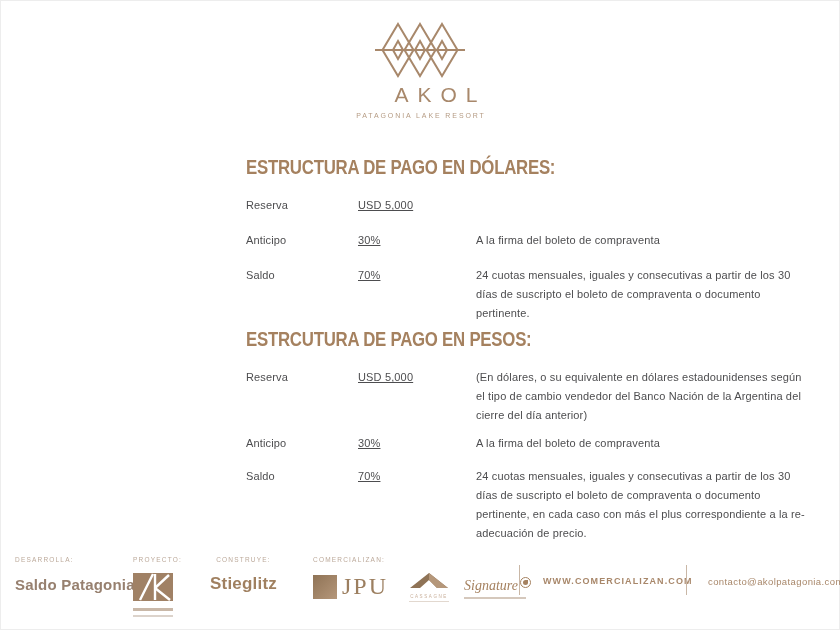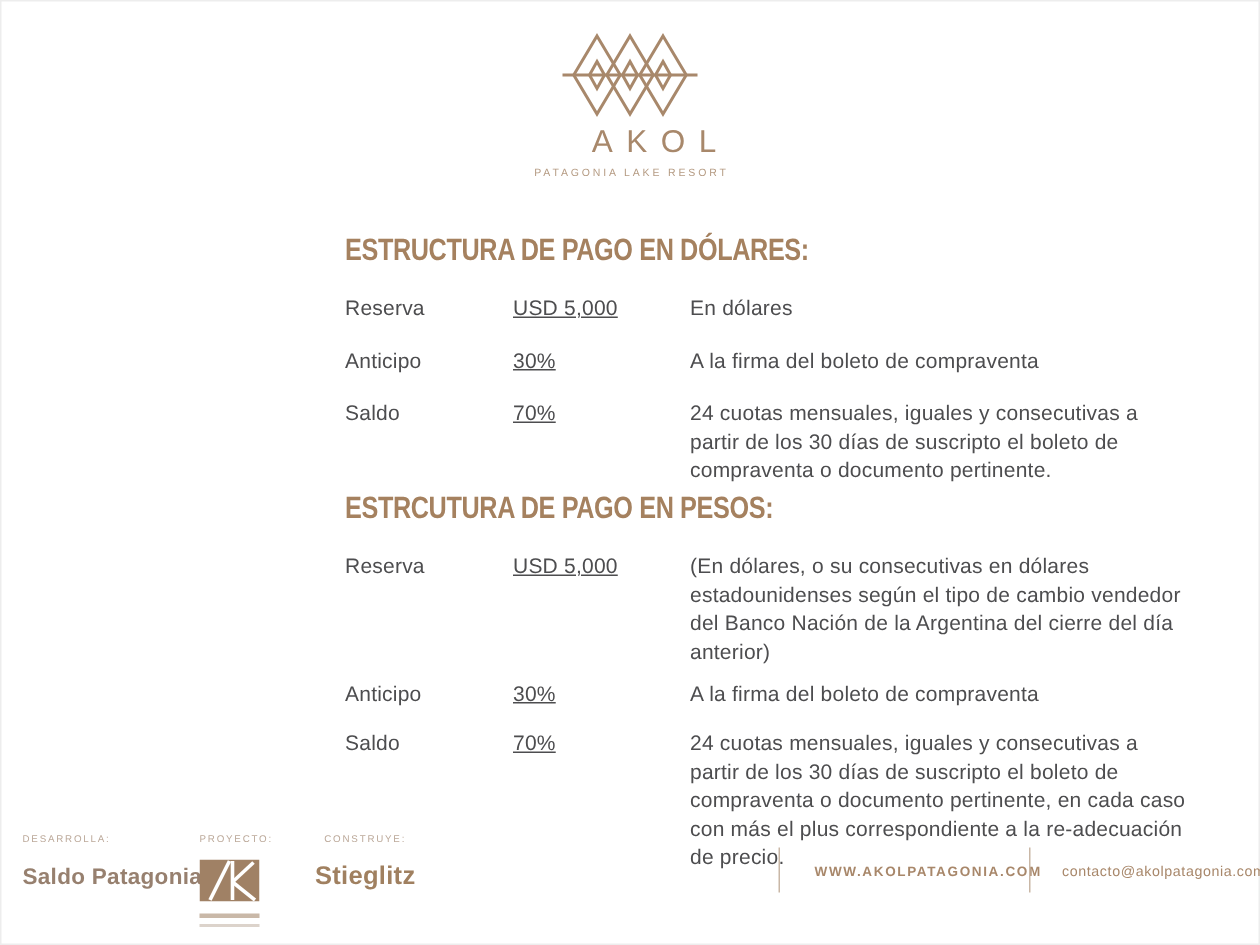--- a/index.html
+++ b/index.html
@@ -22,27 +22,27 @@
 
   
   .page-title { position:absolute; left:35px; top:150px; }
   .page-title .line {
     font-size:29px; color:#a87e58; font-weight:400; letter-spacing:-0.5px;
     line-height:38px; transform:scaleX(0.95); transform-origin:left center;
   }
   .title-rule { width:44px; height:2px; background:#c8bcb0; margin-top:24px; }
 
   
-  .content { position:absolute; left:230px; top:155px; width:565px; }
+  .content { position:absolute; left:246px; top:155px; width:565px; }
   .section-heading {
     font-size:20.5px; font-weight:bold; color:#a5815f; letter-spacing:-0.3px;
     line-height:24px; margin:0 0 17px 0;
     transform:scaleX(0.82); transform-origin:left center; white-space:nowrap;
   }
-  .row { display:flex; font-size:14px; color:#4d4d4f; line-height:19px; letter-spacing:0.15px; }
+  .row { display:flex; font-size:11px; color:#4d4d4f; line-height:19px; letter-spacing:0.15px; }
   .cell-label { width:112px; flex:none; }
   .cell-value { width:118px; flex:none;text-decoration:underline; }
   .cell-desc  { width:332px; flex:none; }
   .mb16 { margin-bottom:16px; } .mb14 { margin-bottom:14px; }
   .mb9 { margin-bottom:9px; }   .mb4 { margin-bottom:4px; }
 
   
   .footer { position:absolute; left:0; top:552px; width:840px; height:70px; }
   .f-label { font-size:6.5px; letter-spacing:1.2px; color:#bca99a; }
   .f-block { position:absolute; top:4px; }
@@ -115,41 +115,40 @@
 
 
   <div class="content">
 
     <div class="section">
       <h2 class="section-heading">ESTRUCTURA DE PAGO EN DÓLARES:</h2>
 
       <div class="row mb16">
         <div class="cell-label">Reserva</div>
         <div class="cell-value">USD 5,000</div>
-        <div class="cell-desc">En dólares</div>
       </div>
       <div class="row mb16">
         <div class="cell-label">Anticipo</div>
         <div class="cell-value">30%</div>
         <div class="cell-desc">A la firma del boleto de compraventa</div>
       </div>
       <div class="row mb4">
         <div class="cell-label">Saldo</div>
         <div class="cell-value">70%</div>
         <div class="cell-desc">24 cuotas mensuales, iguales y consecutivas a partir de los 30 días de suscripto el boleto de compraventa o documento pertinente.</div>
       </div>
     </div>
 
     <div class="section">
       <h2 class="section-heading">ESTRCUTURA DE PAGO EN PESOS:</h2>
 
       <div class="row mb9">
         <div class="cell-label">Reserva</div>
         <div class="cell-value">USD 5,000</div>
-        <div class="cell-desc">(En dólares, o su consecutivas en dólares estadounidenses según el tipo de cambio vendedor del Banco Nación de la Argentina del cierre del día anterior)</div>
+        <div class="cell-desc">(En dólares, o su equivalente en dólares estadounidenses según el tipo de cambio vendedor del Banco Nación de la Argentina del cierre del día anterior)</div>
       </div>
       <div class="row mb14">
         <div class="cell-label">Anticipo</div>
         <div class="cell-value">30%</div>
         <div class="cell-desc">A la firma del boleto de compraventa</div>
       </div>
       <div class="row">
         <div class="cell-label">Saldo</div>
         <div class="cell-value">70%</div>
         <div class="cell-desc">24 cuotas mensuales, iguales y consecutivas a partir de los 30 días de suscripto el boleto de compraventa o documento pertinente, en cada caso con más el plus correspondiente a la re-adecuación de precio.</div>
@@ -180,21 +179,42 @@
       </div>
       <div class="k-sub1"></div>
       <div class="k-sub2"></div>
     </div>
 
     <div class="f-block b-construye">
       <div class="f-label">CONSTRUYE:</div>
       <div class="constr-name">Stieglitz</div>
     </div>
 
+    <div class="f-block b-comercializan">
+      <div class="f-label">COMERCIALIZAN:</div>
+      <div class="comm-row">
+        <div class="jpu">
+          <div class="jpu-box"></div>
+          <div class="jpu-text">JPU</div>
+        </div>
+        <div class="cassagne">
+          <svg width="38" height="15" viewBox="0 0 38 15">
+            <polygon points="0,15 19,0 38,15 27,15 19,7 10,15" fill="#8f7356"></polygon>
+            <polygon points="19,0 38,15 27,15 19,7" fill="#b5977a"></polygon>
+          </svg>
+          <div class="cassagne-name">CASSAGNE</div>
+          <div class="cassagne-sub"></div>
+        </div>
+        <div class="signature">
+          <span class="signature-name">Signature</span><span class="sig-badge"></span>
+          <div class="signature-sub"></div>
+        </div>
+      </div>
+    </div>
 
     <div class="v-divider vd1"></div>
-    <a href="#" class="site">WWW.AKOLPATAGONIA.COM</a>
+    <a href="#" class="site">WWW.COMERCIALIZAN.COM</a>
     <div class="v-divider vd2"></div>
     <a href="#" class="mail">contacto@akolpatagonia.com</a>
 
   </div>
 
 </div>
 
 </body></html>

